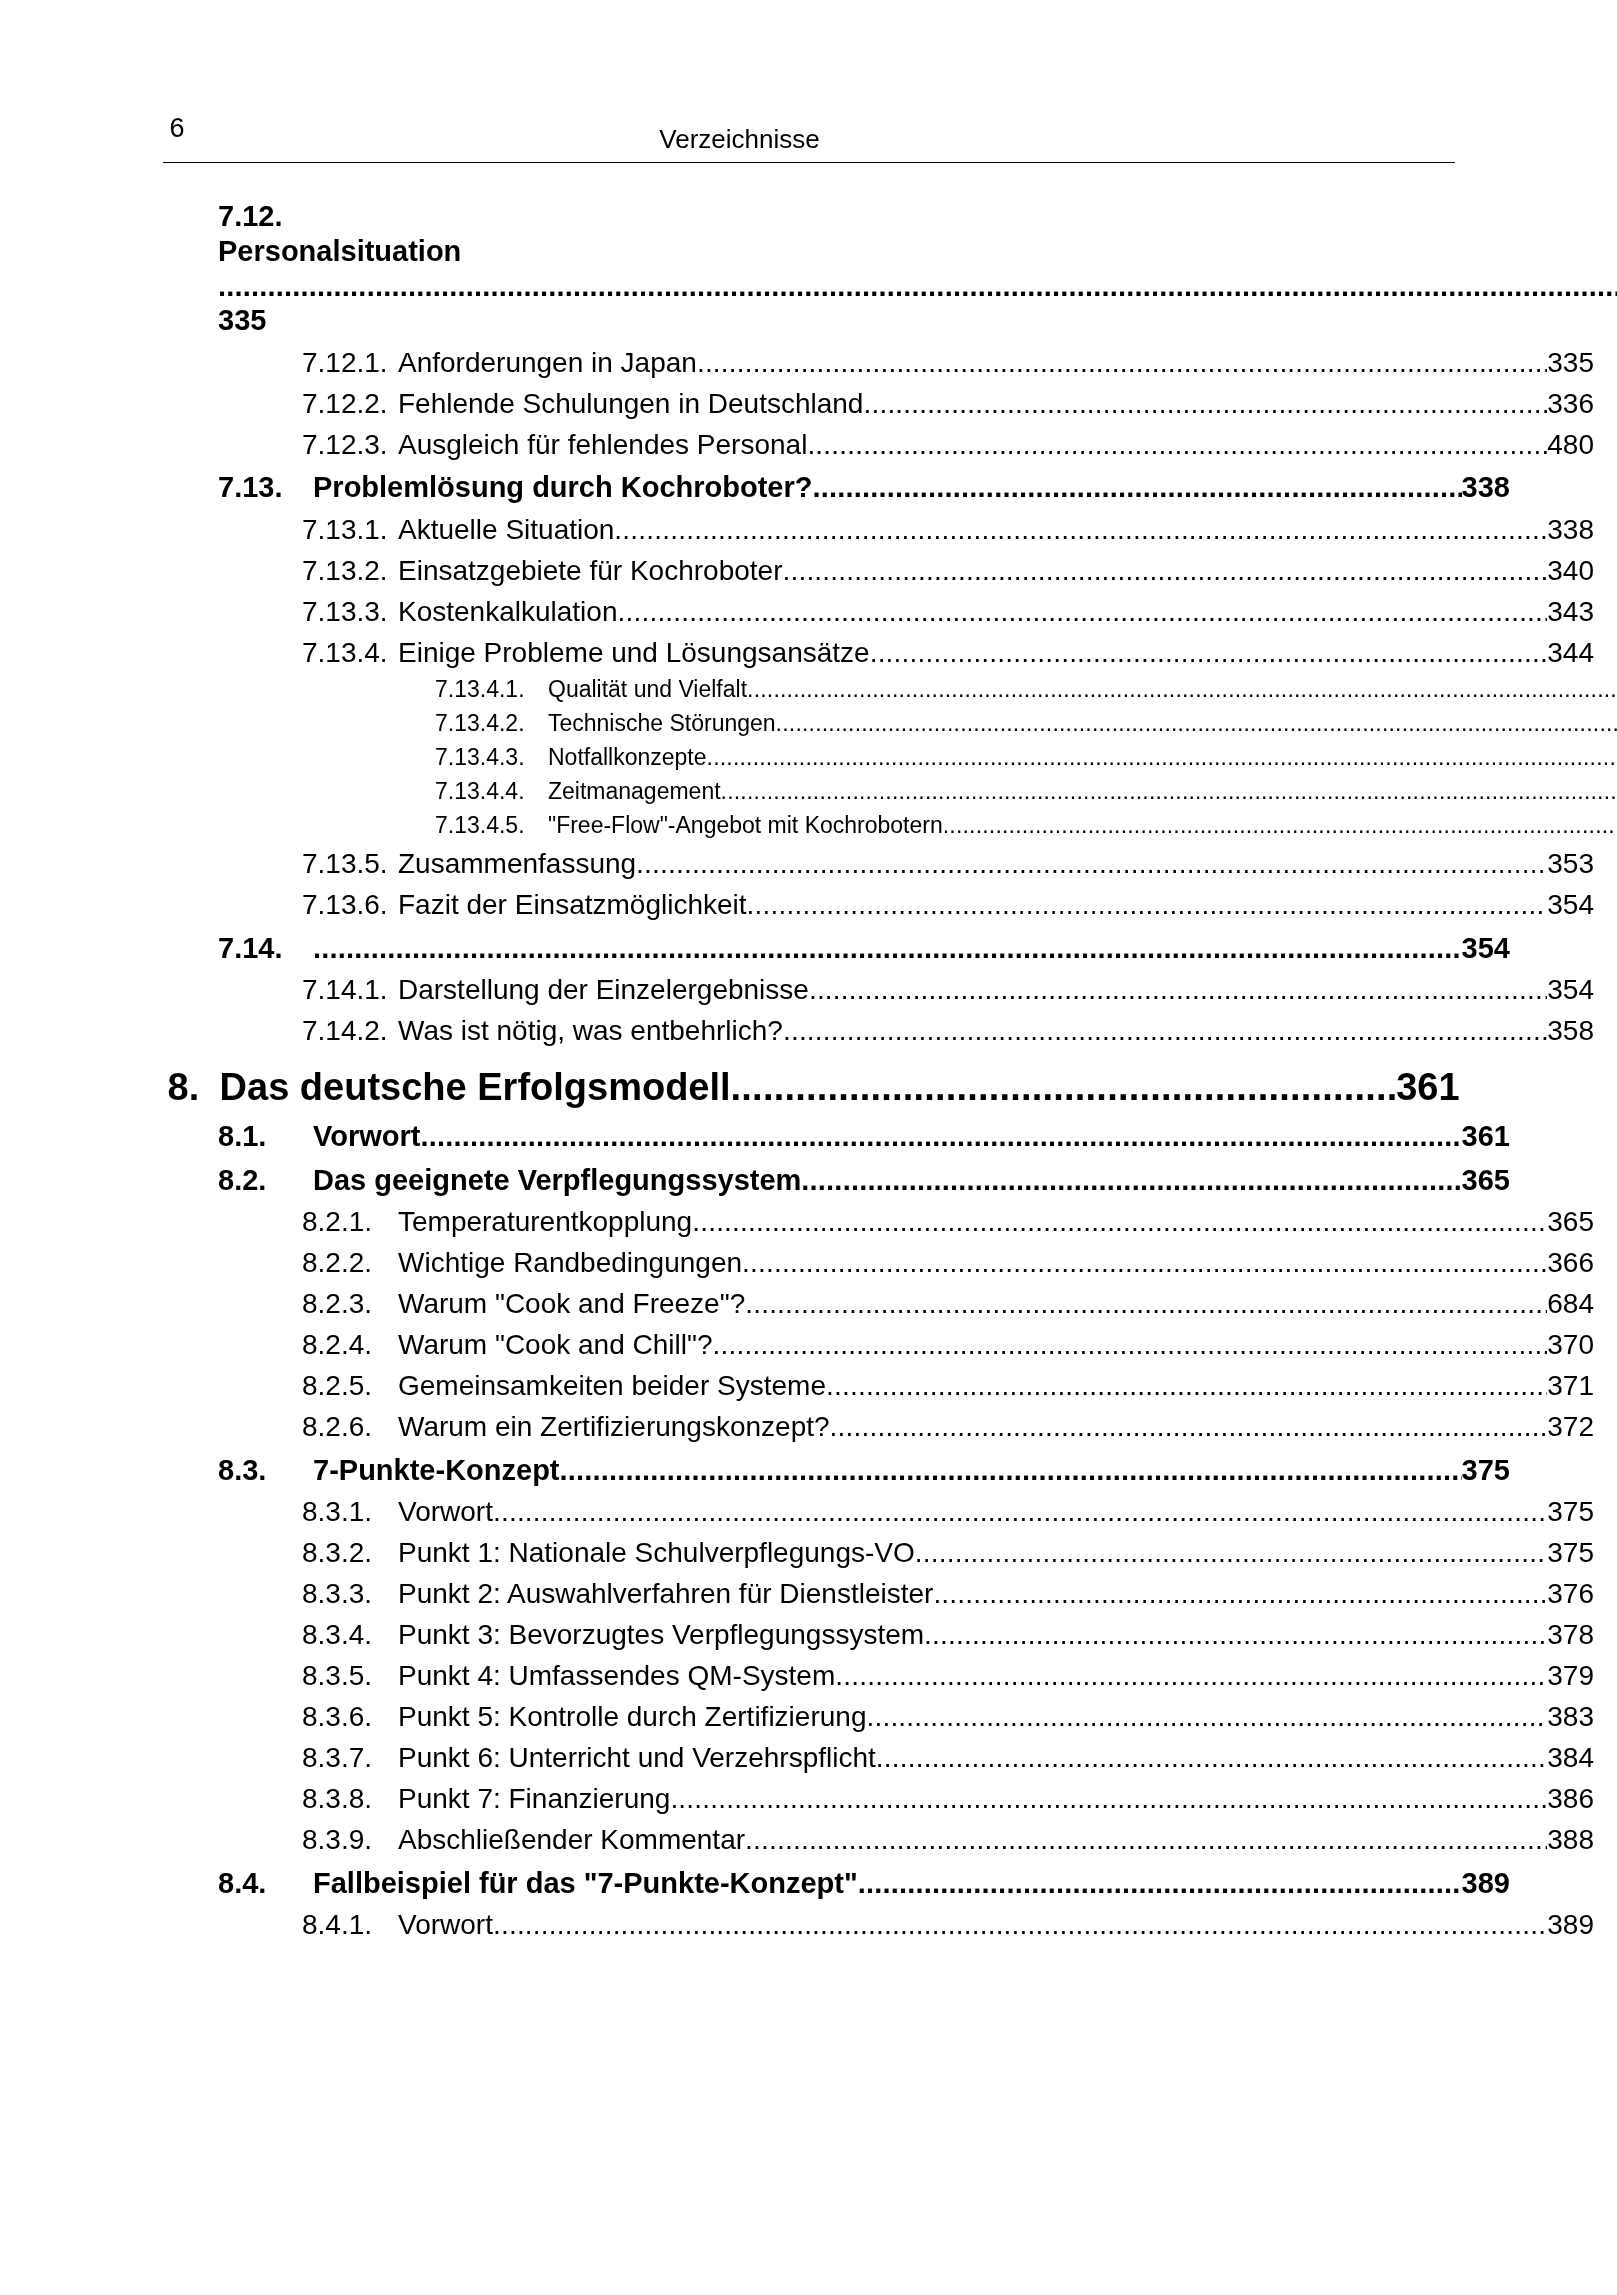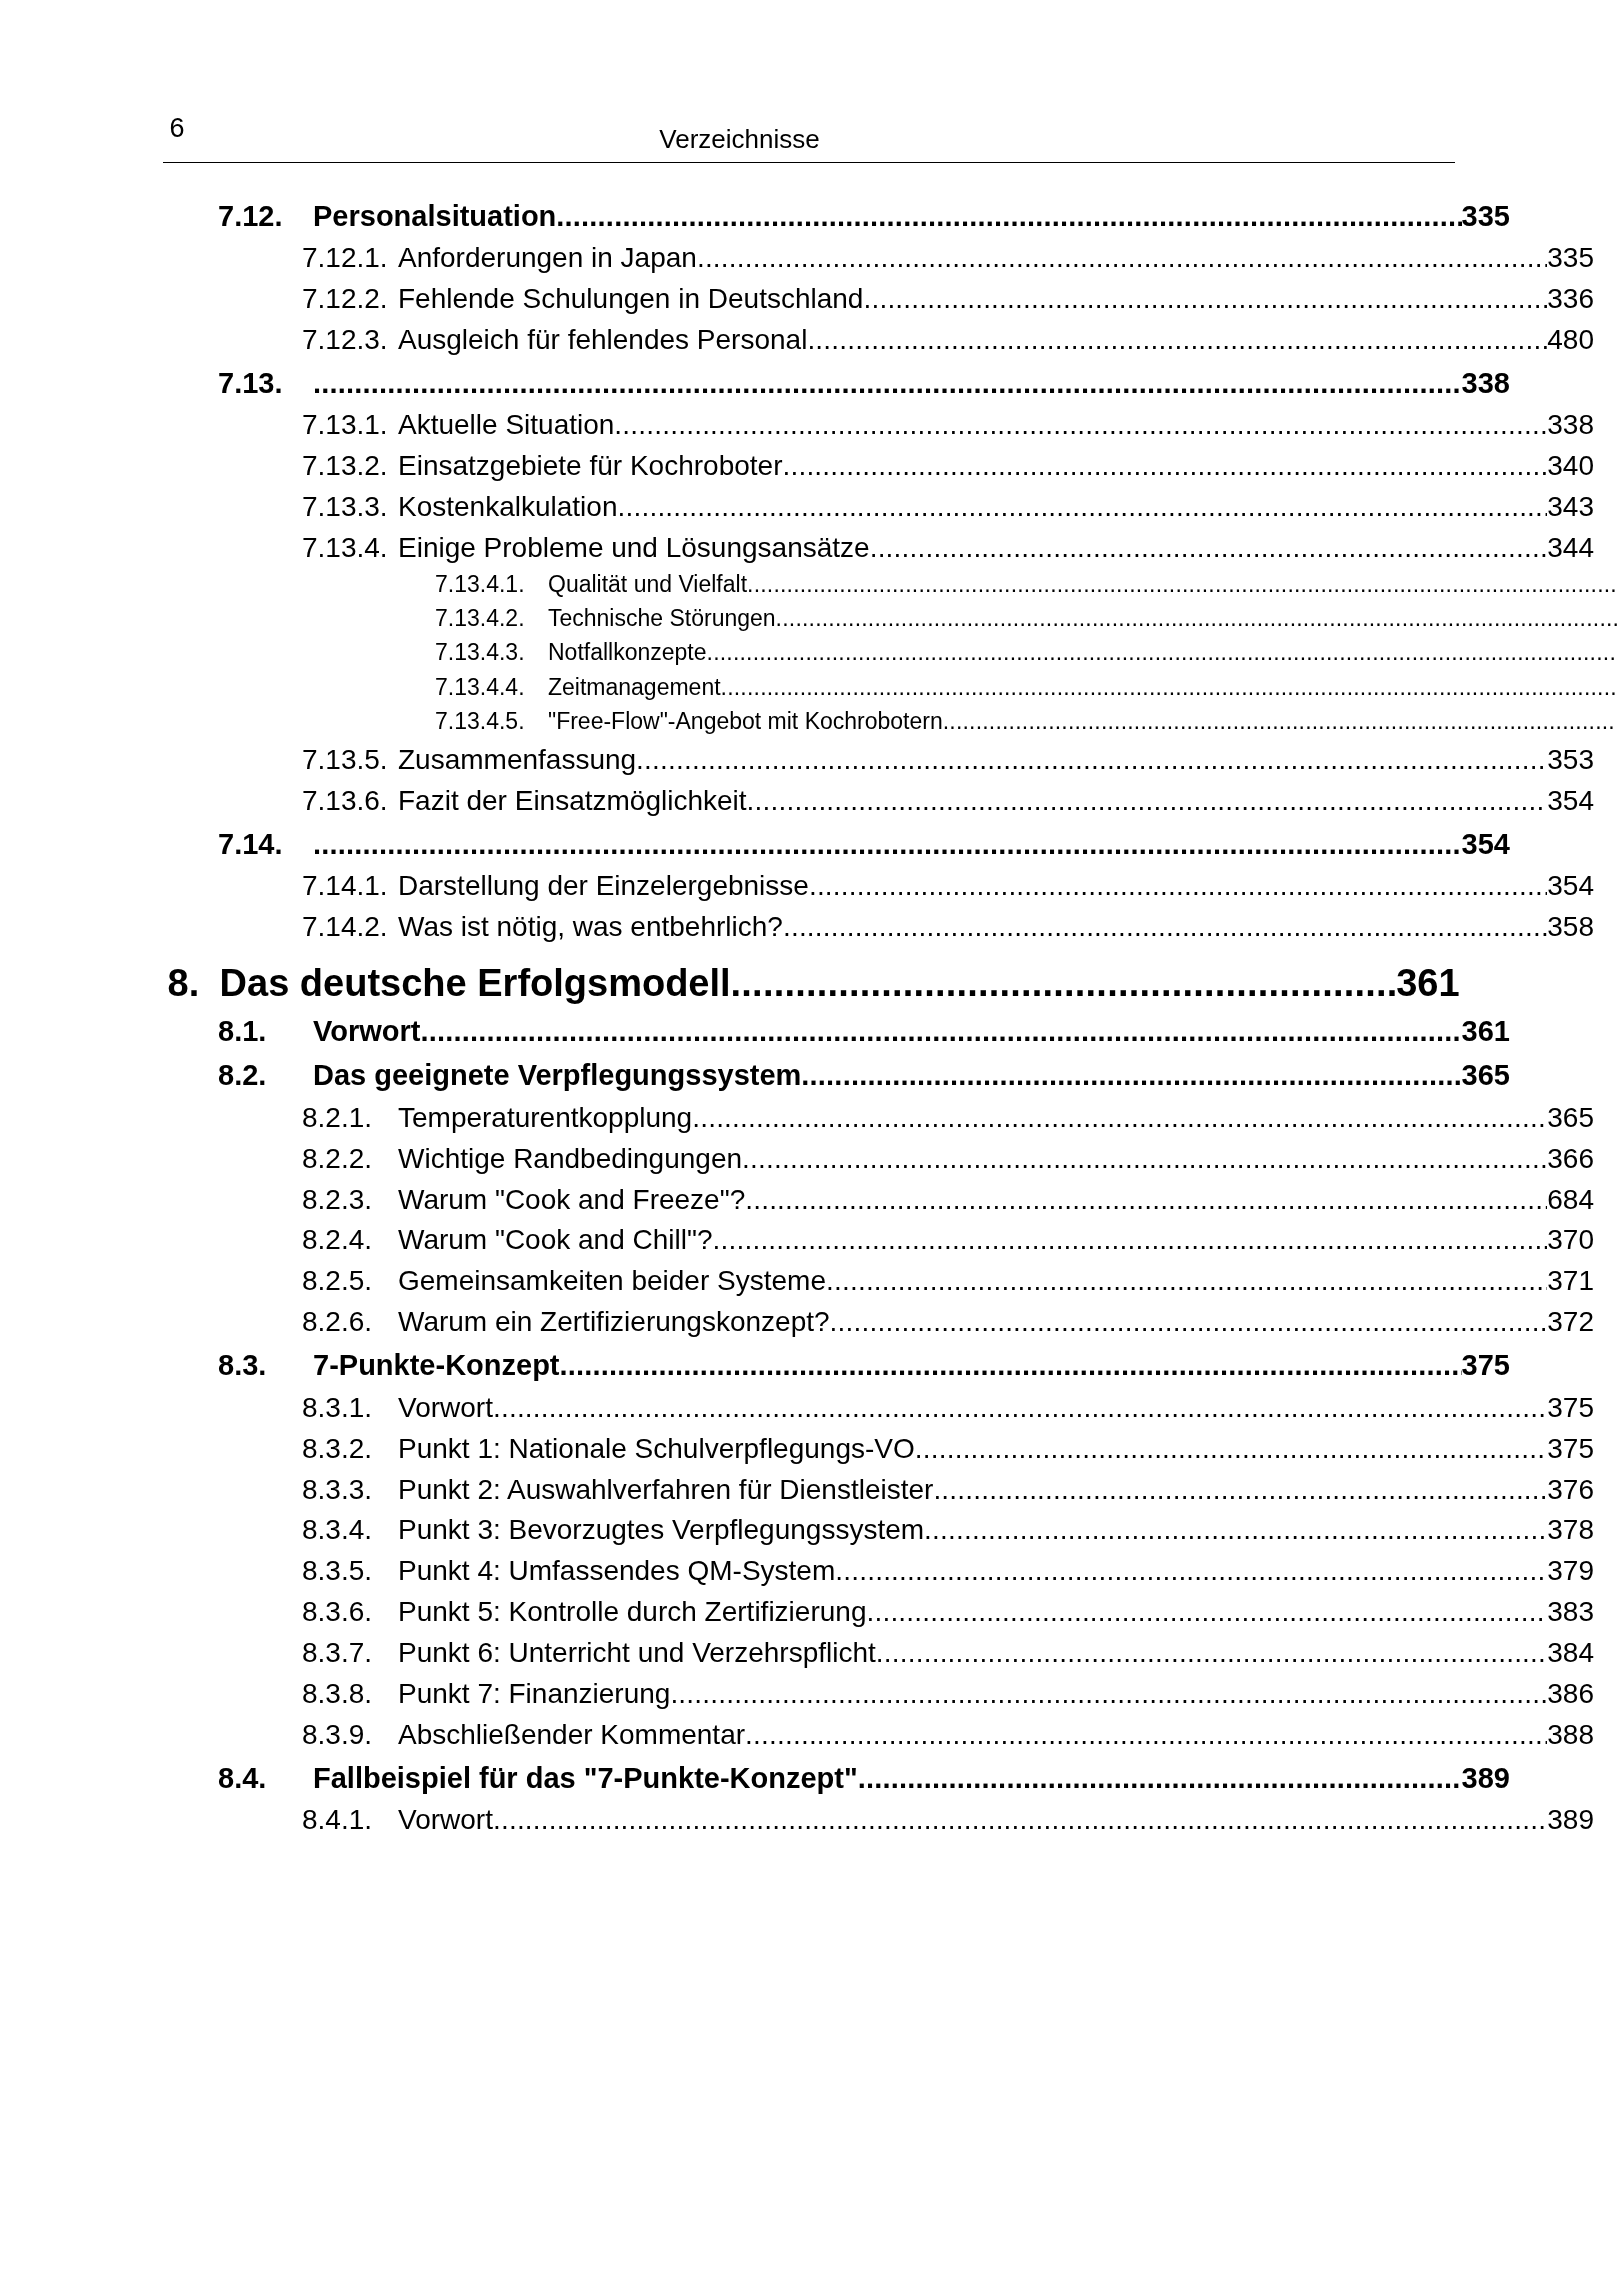--- a/index.html
+++ b/index.html
@@ -132,21 +132,21 @@
     font-size: 23px;
     font-weight: normal;
     line-height: 1.2;
     margin-top: 6.5px;
     margin-bottom: 1.9px;
     padding-left: 272px;
   }
   .lvl4 .num { width: 113px; }
 
   
-  .toc .toc-entry:first-child { margin-top: 0; }
+  .toc .toc-entry:first-child { margin-top: 0; flex-direction: column; }
 </style>
 </head>
 <body>
 
 <div class="page">
 
   <div class="runhead">
     <div class="runhead-inner">
       <div class="folio">6</div>
       <div class="runhead-title">Verzeichnisse</div>
@@ -174,20 +174,21 @@
         <span class="pageno">336</span>
       </div>
       <div class="toc-entry lvl3">
         <span class="num">7.12.3.</span>
         <span class="title">Ausgleich für fehlendes Personal</span>
         <span class="leader">................................................................................................................................................................................................................................................................................................................................................................................................................</span>
         <span class="pageno">480</span>
       </div>
       <div class="toc-entry lvl2">
         <span class="num">7.13.</span>
+        <span class="title">Problemlösung durch Kochroboter?</span>
         <span class="leader">................................................................................................................................................................................................................................................................................................................................................................................................................</span>
         <span class="pageno">338</span>
       </div>
       <div class="toc-entry lvl3">
         <span class="num">7.13.1.</span>
         <span class="title">Aktuelle Situation</span>
         <span class="leader">................................................................................................................................................................................................................................................................................................................................................................................................................</span>
         <span class="pageno">338</span>
       </div>
       <div class="toc-entry lvl3">

